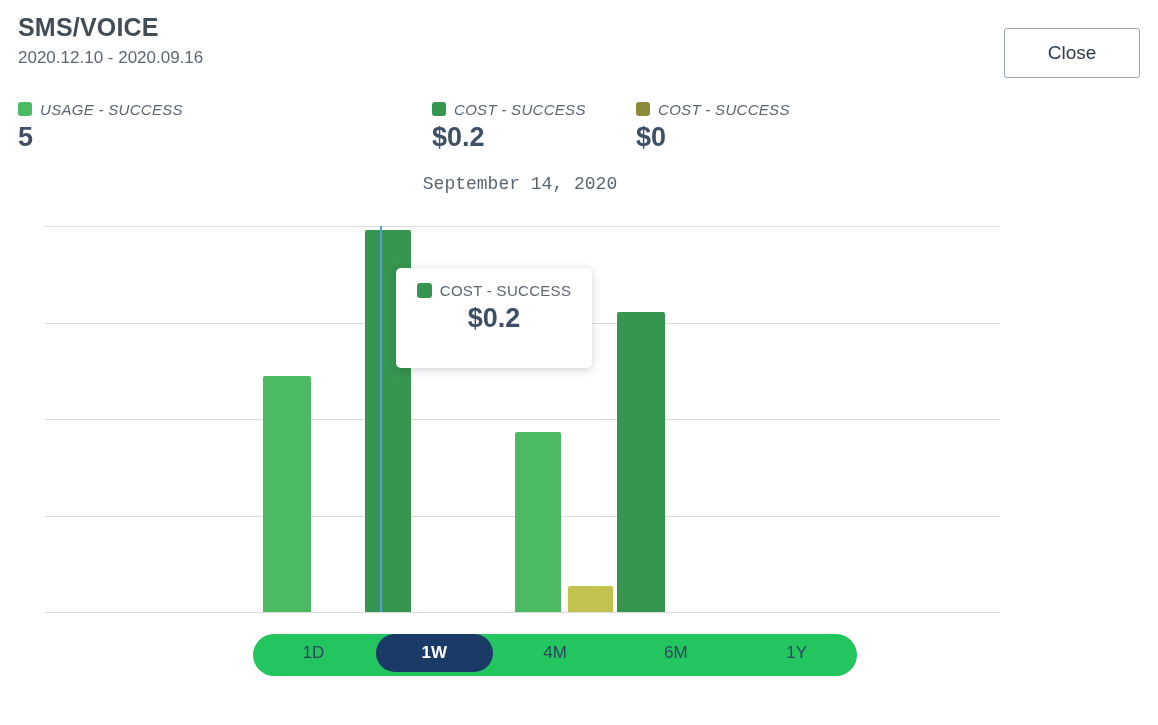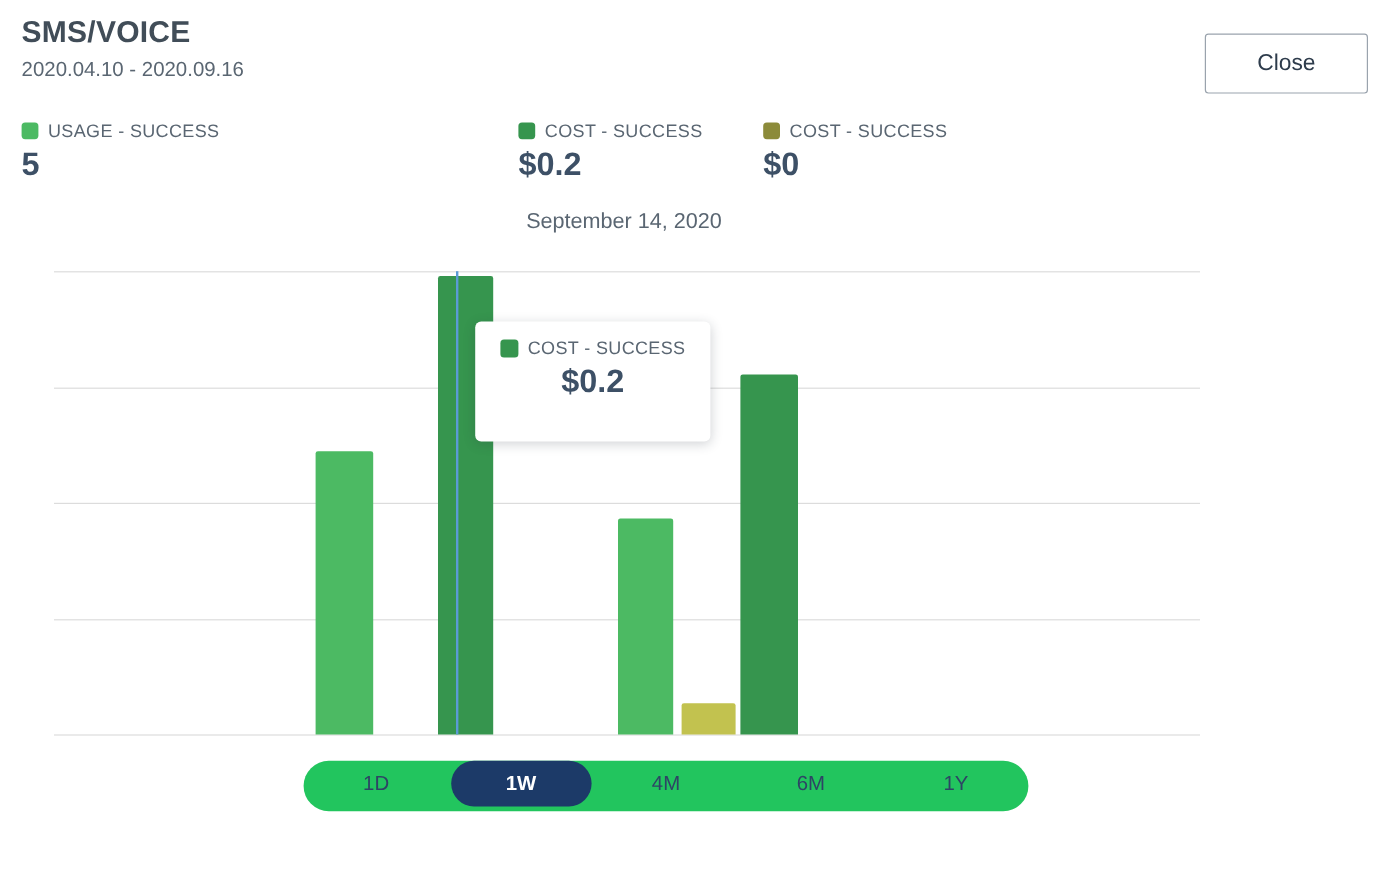--- a/index.html
+++ b/index.html
@@ -69,36 +69,38 @@
     height: 14px;
     border-radius: 3px;
     flex: 0 0 auto;
     margin-right: 8px;
   }
   .kpi-label {
     font-size: 15px;
     color: #5a6672;
     letter-spacing: 0.3px;
     white-space: nowrap;
+    font-style: italic;
   }
   .kpi-value {
     font-size: 27px;
     font-weight: bold;
     color: #3d5066;
     line-height: 32px;
     margin-top: 3px;
   }
 
   
   #chart-area {
     position: absolute;
     left: 0;
     top: 170px;
     width: 1158px;
     height: 455px;
+    font-family: Liberation Mono, monospace;
   }
   #chart-date-label {
     position: absolute;
     left: 0;
     top: 4px;
     width: 1040px;
     text-align: center;
     font-size: 18px;
     color: #5a6672;
     white-space: nowrap;
@@ -196,21 +198,21 @@
     font-weight: bold;
   }
 </style>
 </head>
 <body>
 
 <div id="root">
 
   <div id="header-block">
     <div id="panel-title">SMS/VOICE</div>
-    <div id="date-range">2020.04.10 - 2020.09.16</div>
+    <div id="date-range">2020.12.10 - 2020.09.16</div>
   </div>
 
   <button id="close-button">Close</button>
 
   <div id="kpi-row" style="position: absolute; height: 60px; width: 900px;">
       <div class="kpi-item" style="margin-left: 0px; position: absolute; left: 0px;">
         <div class="kpi-head">
           <span class="kpi-swatch" style="background: rgb(76, 186, 99);"></span>
           <span class="kpi-label">USAGE - SUCCESS</span>
         </div>

